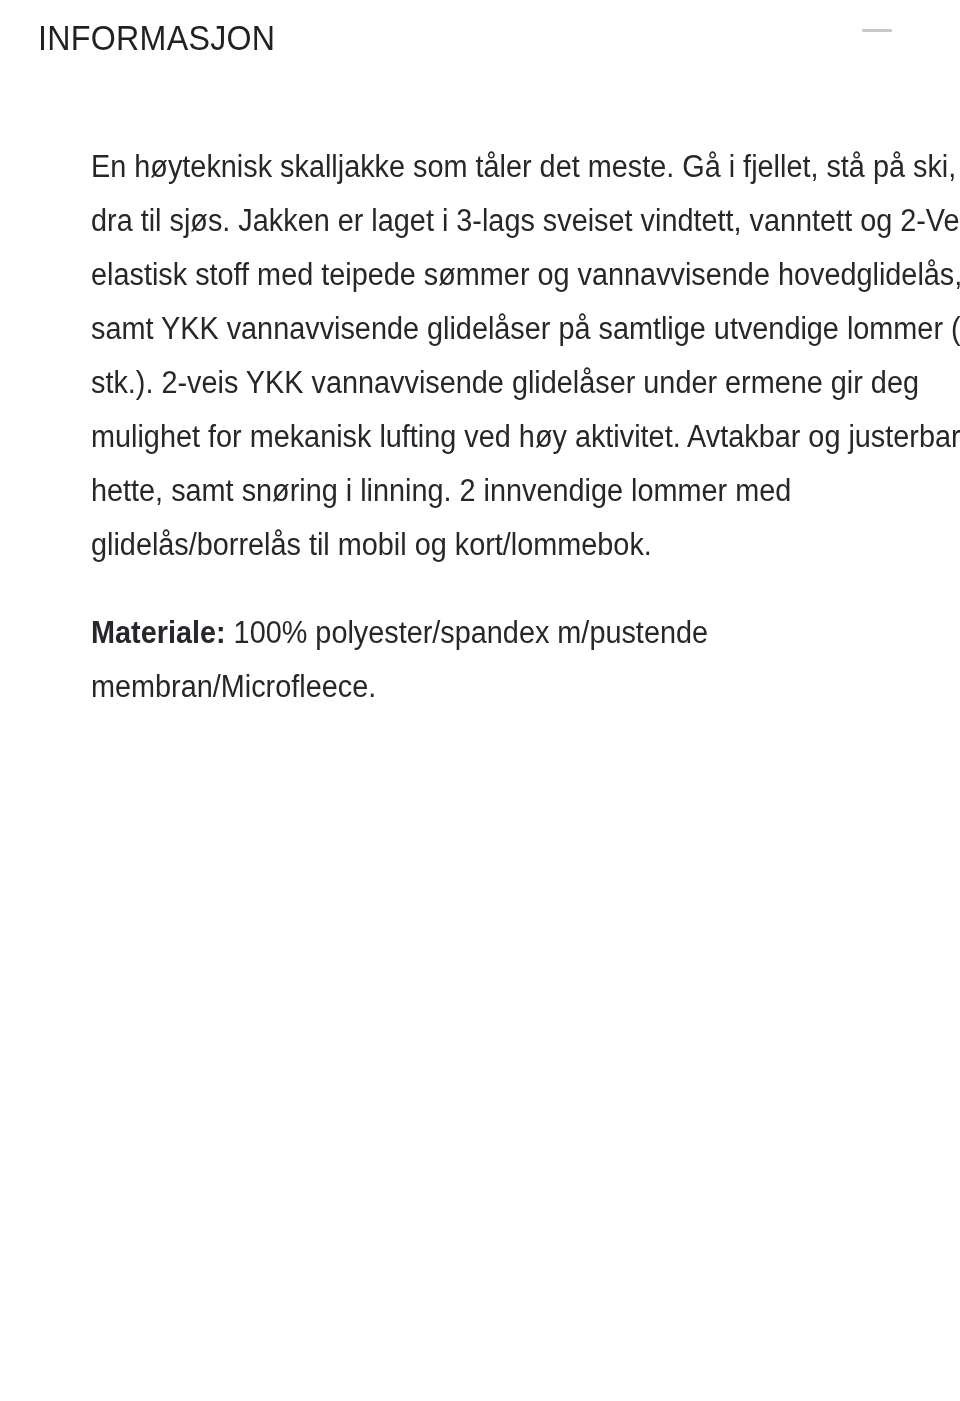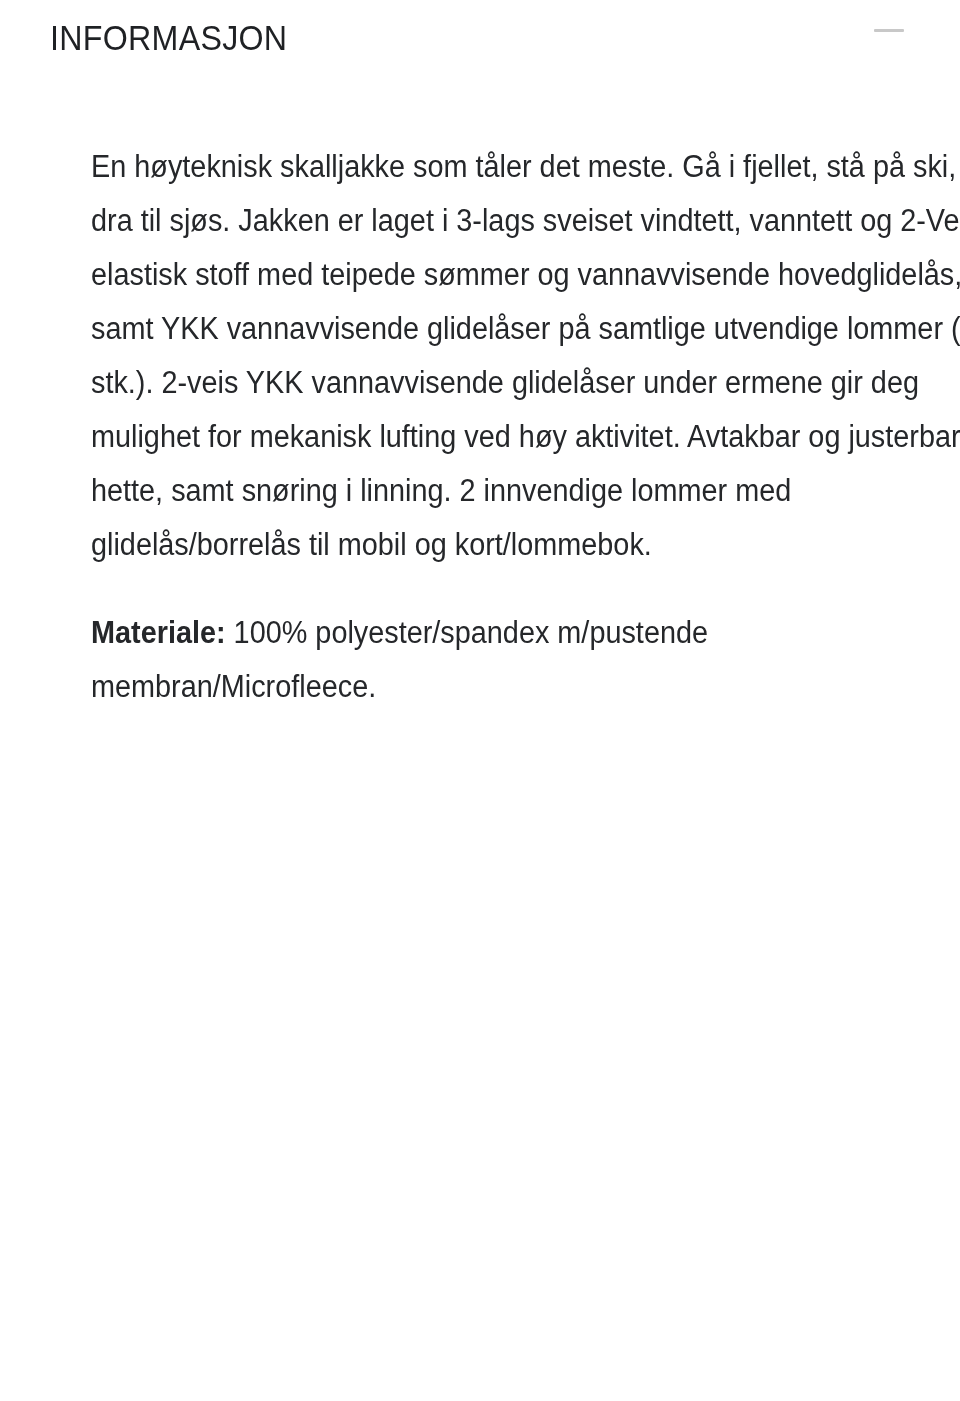--- a/index.html
+++ b/index.html
@@ -10,21 +10,21 @@
     body {
       width: 960px;
       height: 1401px;
       overflow: hidden;
       position: relative;
       font-family: "Liberation Sans", "DejaVu Sans", sans-serif;
       color: #222427;
     }
     .accordion-header {
       position: absolute;
-      left: 16px;
+      left: 4px;
       top: 0;
       width: 776px;
       height: 80px;
     }
     .accordion-title {
       position: absolute;
       left: 34px;
       top: 16px;
       font-size: 35px;
       line-height: 44px;

